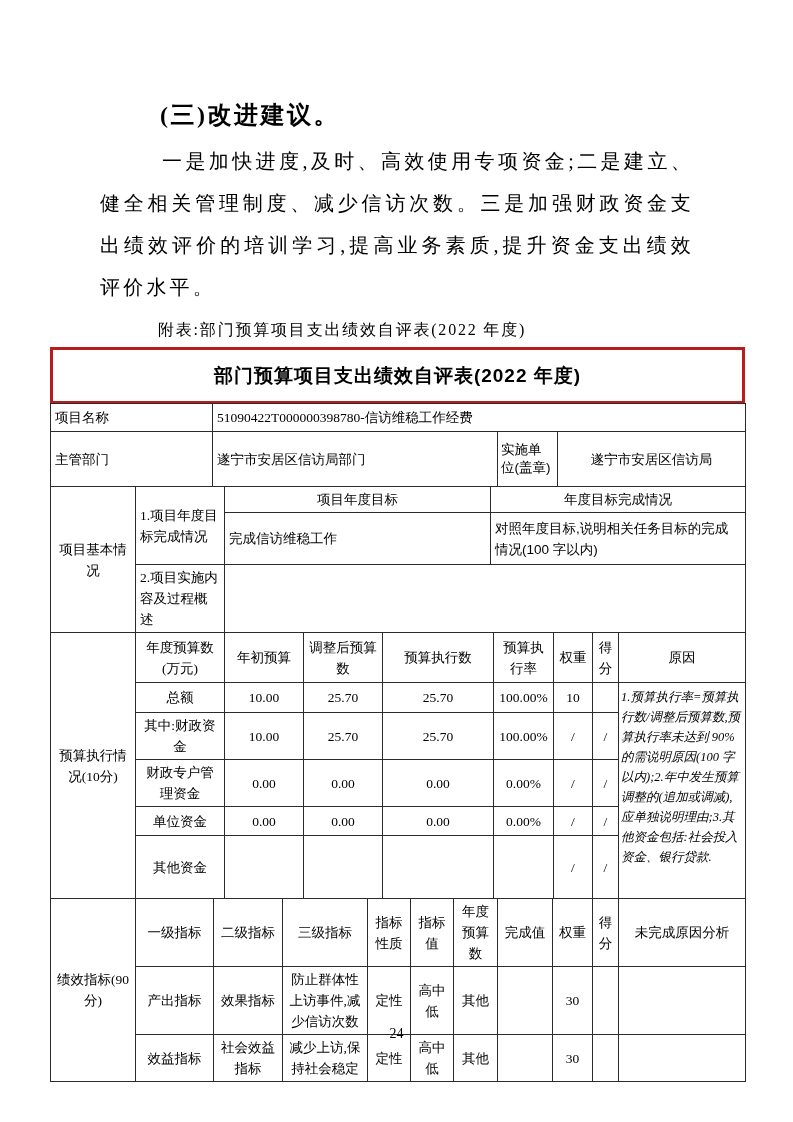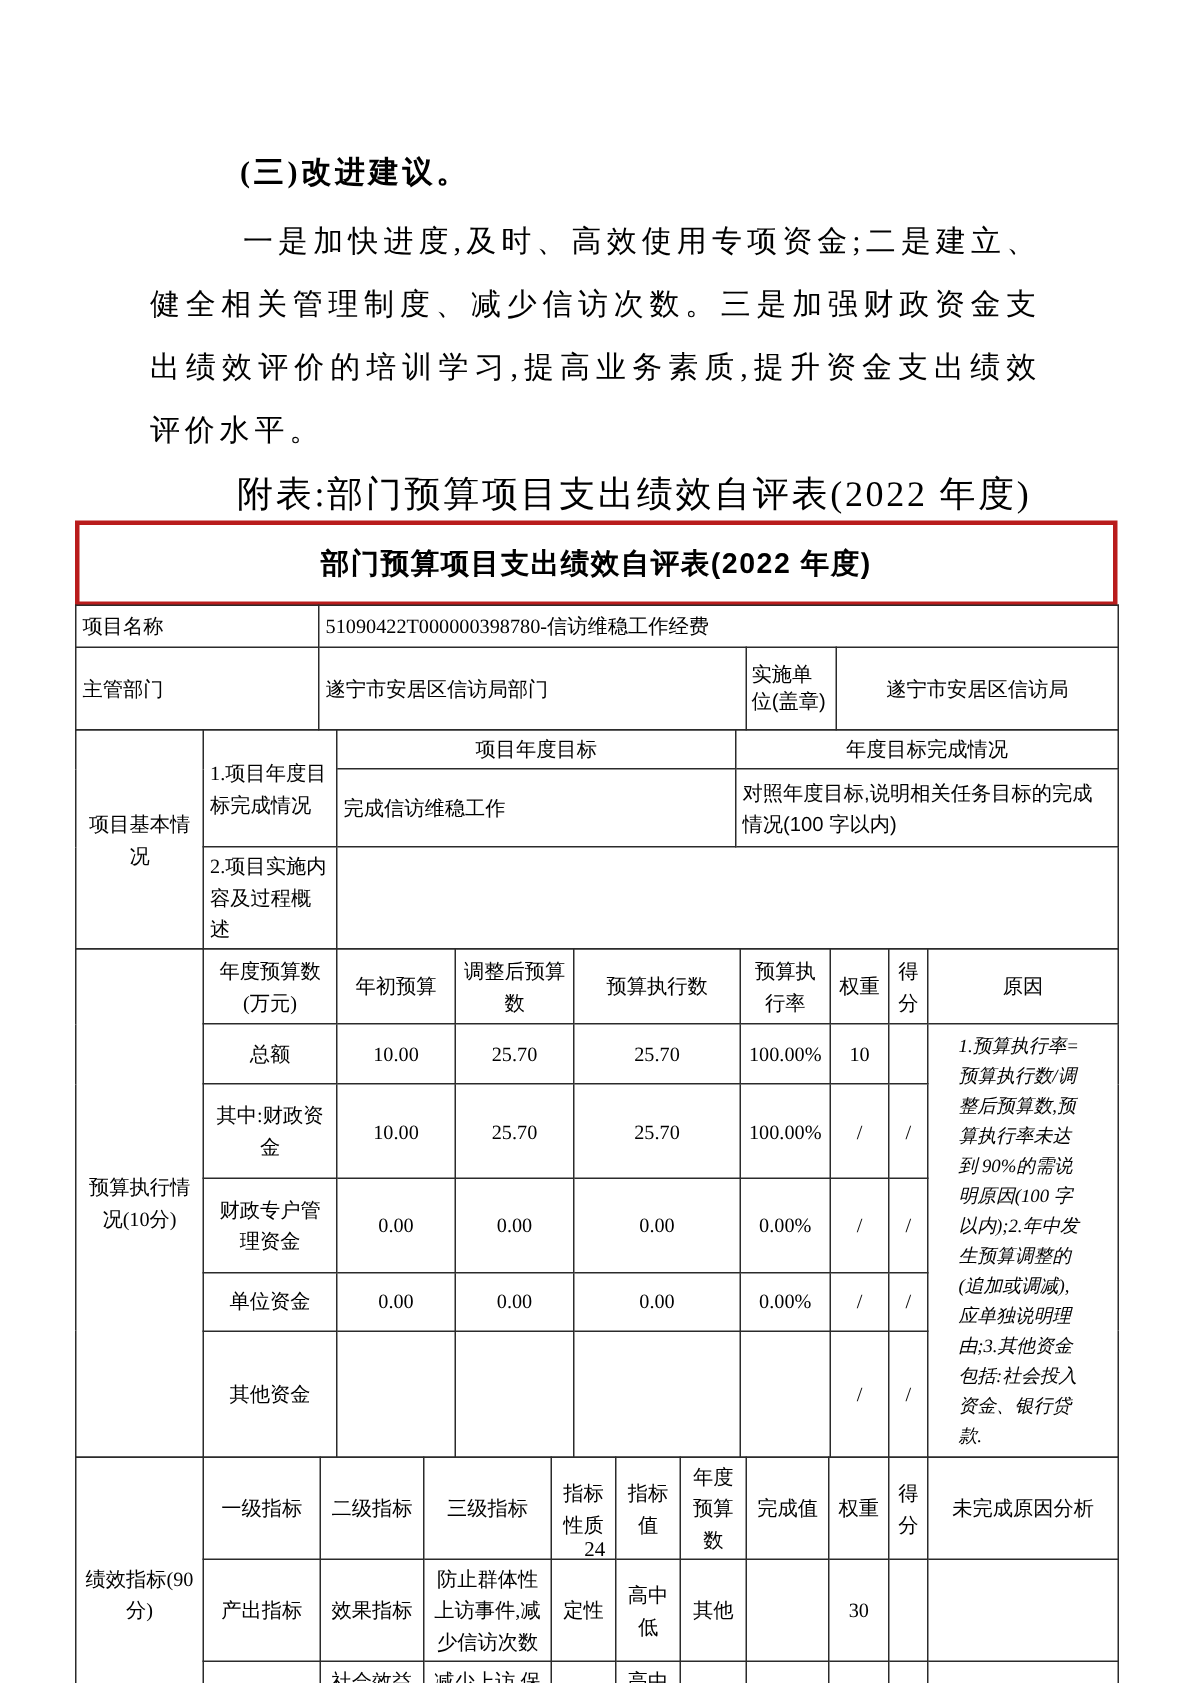--- a/index.html
+++ b/index.html
@@ -14,37 +14,37 @@
   }
   
   .textblock {
     position: absolute;
     left: 100px;
     top: 100px;
     width: 594px;
   }
   .heading {
     margin: 0 0 10px 0;
-    font-size: 20px;
+    font-size: 24px;
     font-weight: bold;
     letter-spacing: 2.5px;
     text-indent: 60px;
     line-height: 30px;
   }
   .para {
     margin: 0;
     font-size: 20px;
     letter-spacing: 3.2px;
     line-height: 42px;
     text-align: justify;
     text-indent: 62px;
   }
   .attachment {
     margin: 6px 0 16px 0;
-    font-size: 24px;
+    font-size: 16px;
     letter-spacing: 1.8px;
     line-height: 32px;
     text-indent: 58px;
   }
   
   .tablewrap {
     position: absolute;
     left: 50px;
     top: 347px;
     width: 695px;
@@ -80,21 +80,21 @@
   }
   td.left { text-align: left; }
   td.sans { font-family: "Liberation Sans", sans-serif; }
   td.tight { line-height: 18px; padding: 1px 3px; }
   td.reason {
     font-style: italic;
     font-size: 12.5px;
     line-height: 20px;
     text-align: left;
     vertical-align: top;
-    padding: 4px 20px;
+    padding: 4px 2px;
   }
   tr.h26 { height: 26px; }
   tr.h28 { height: 28px; }
   tr.h29 { height: 29px; }
   tr.h30 { height: 30px; }
   tr.h40 { height: 40px; padding-left: 48px; }
   tr.h43 { height: 43px; }
   tr.h50 { height: 50px; }
   tr.h52 { height: 52px; }
   tr.h55 { height: 55px; }

